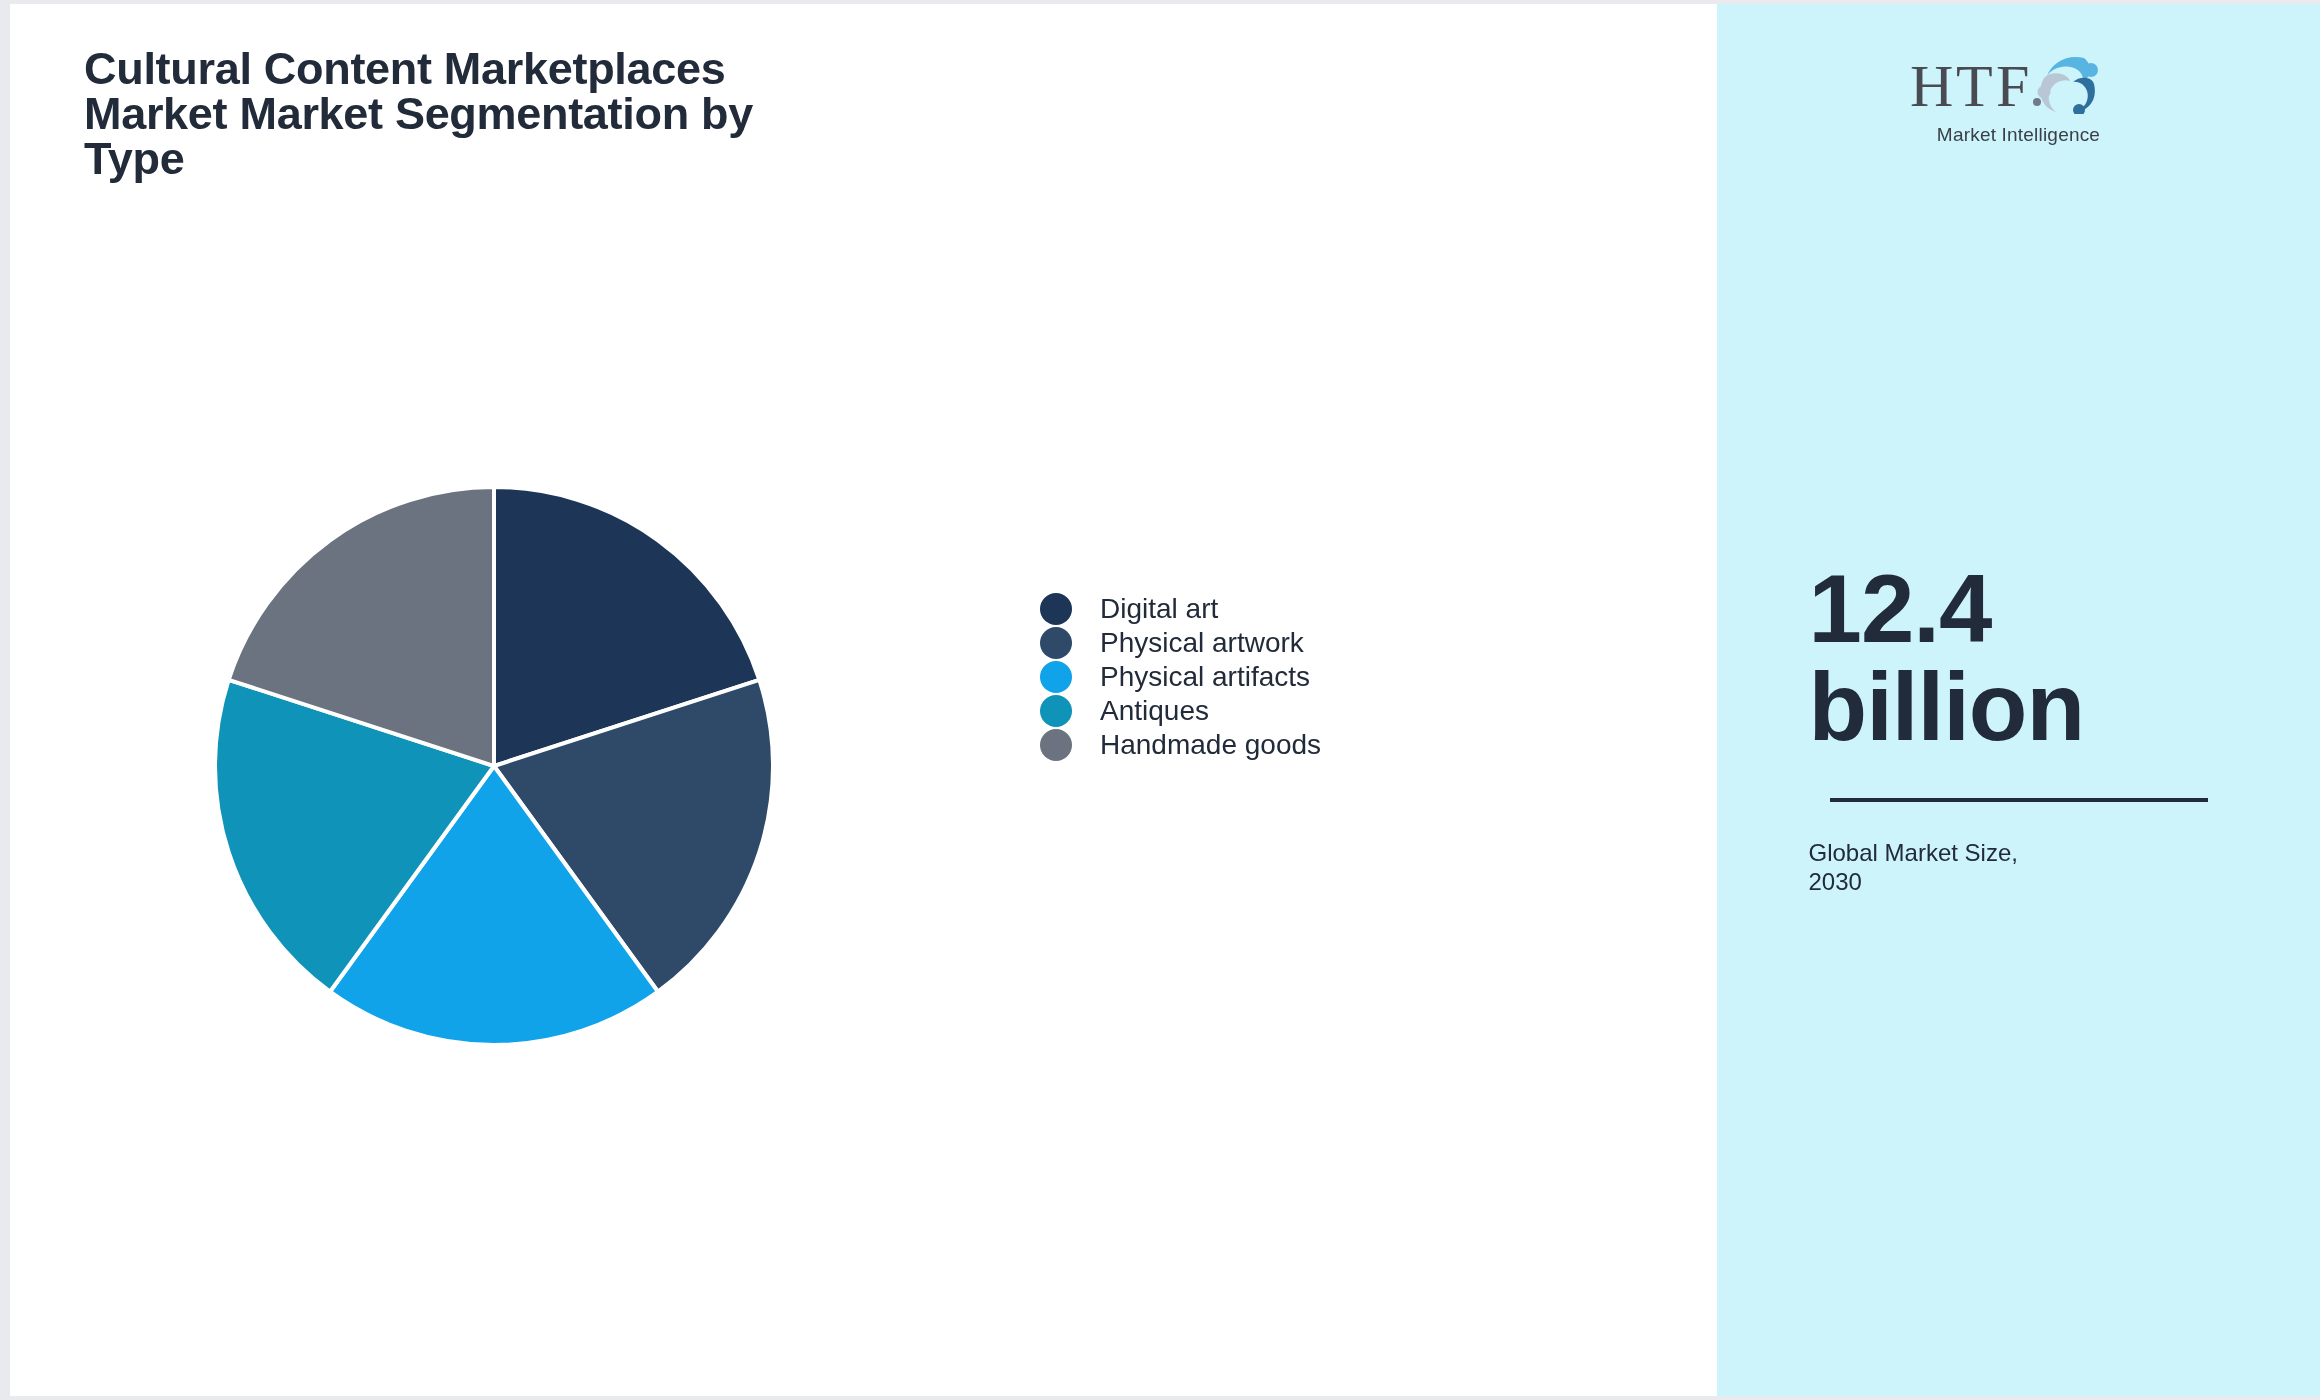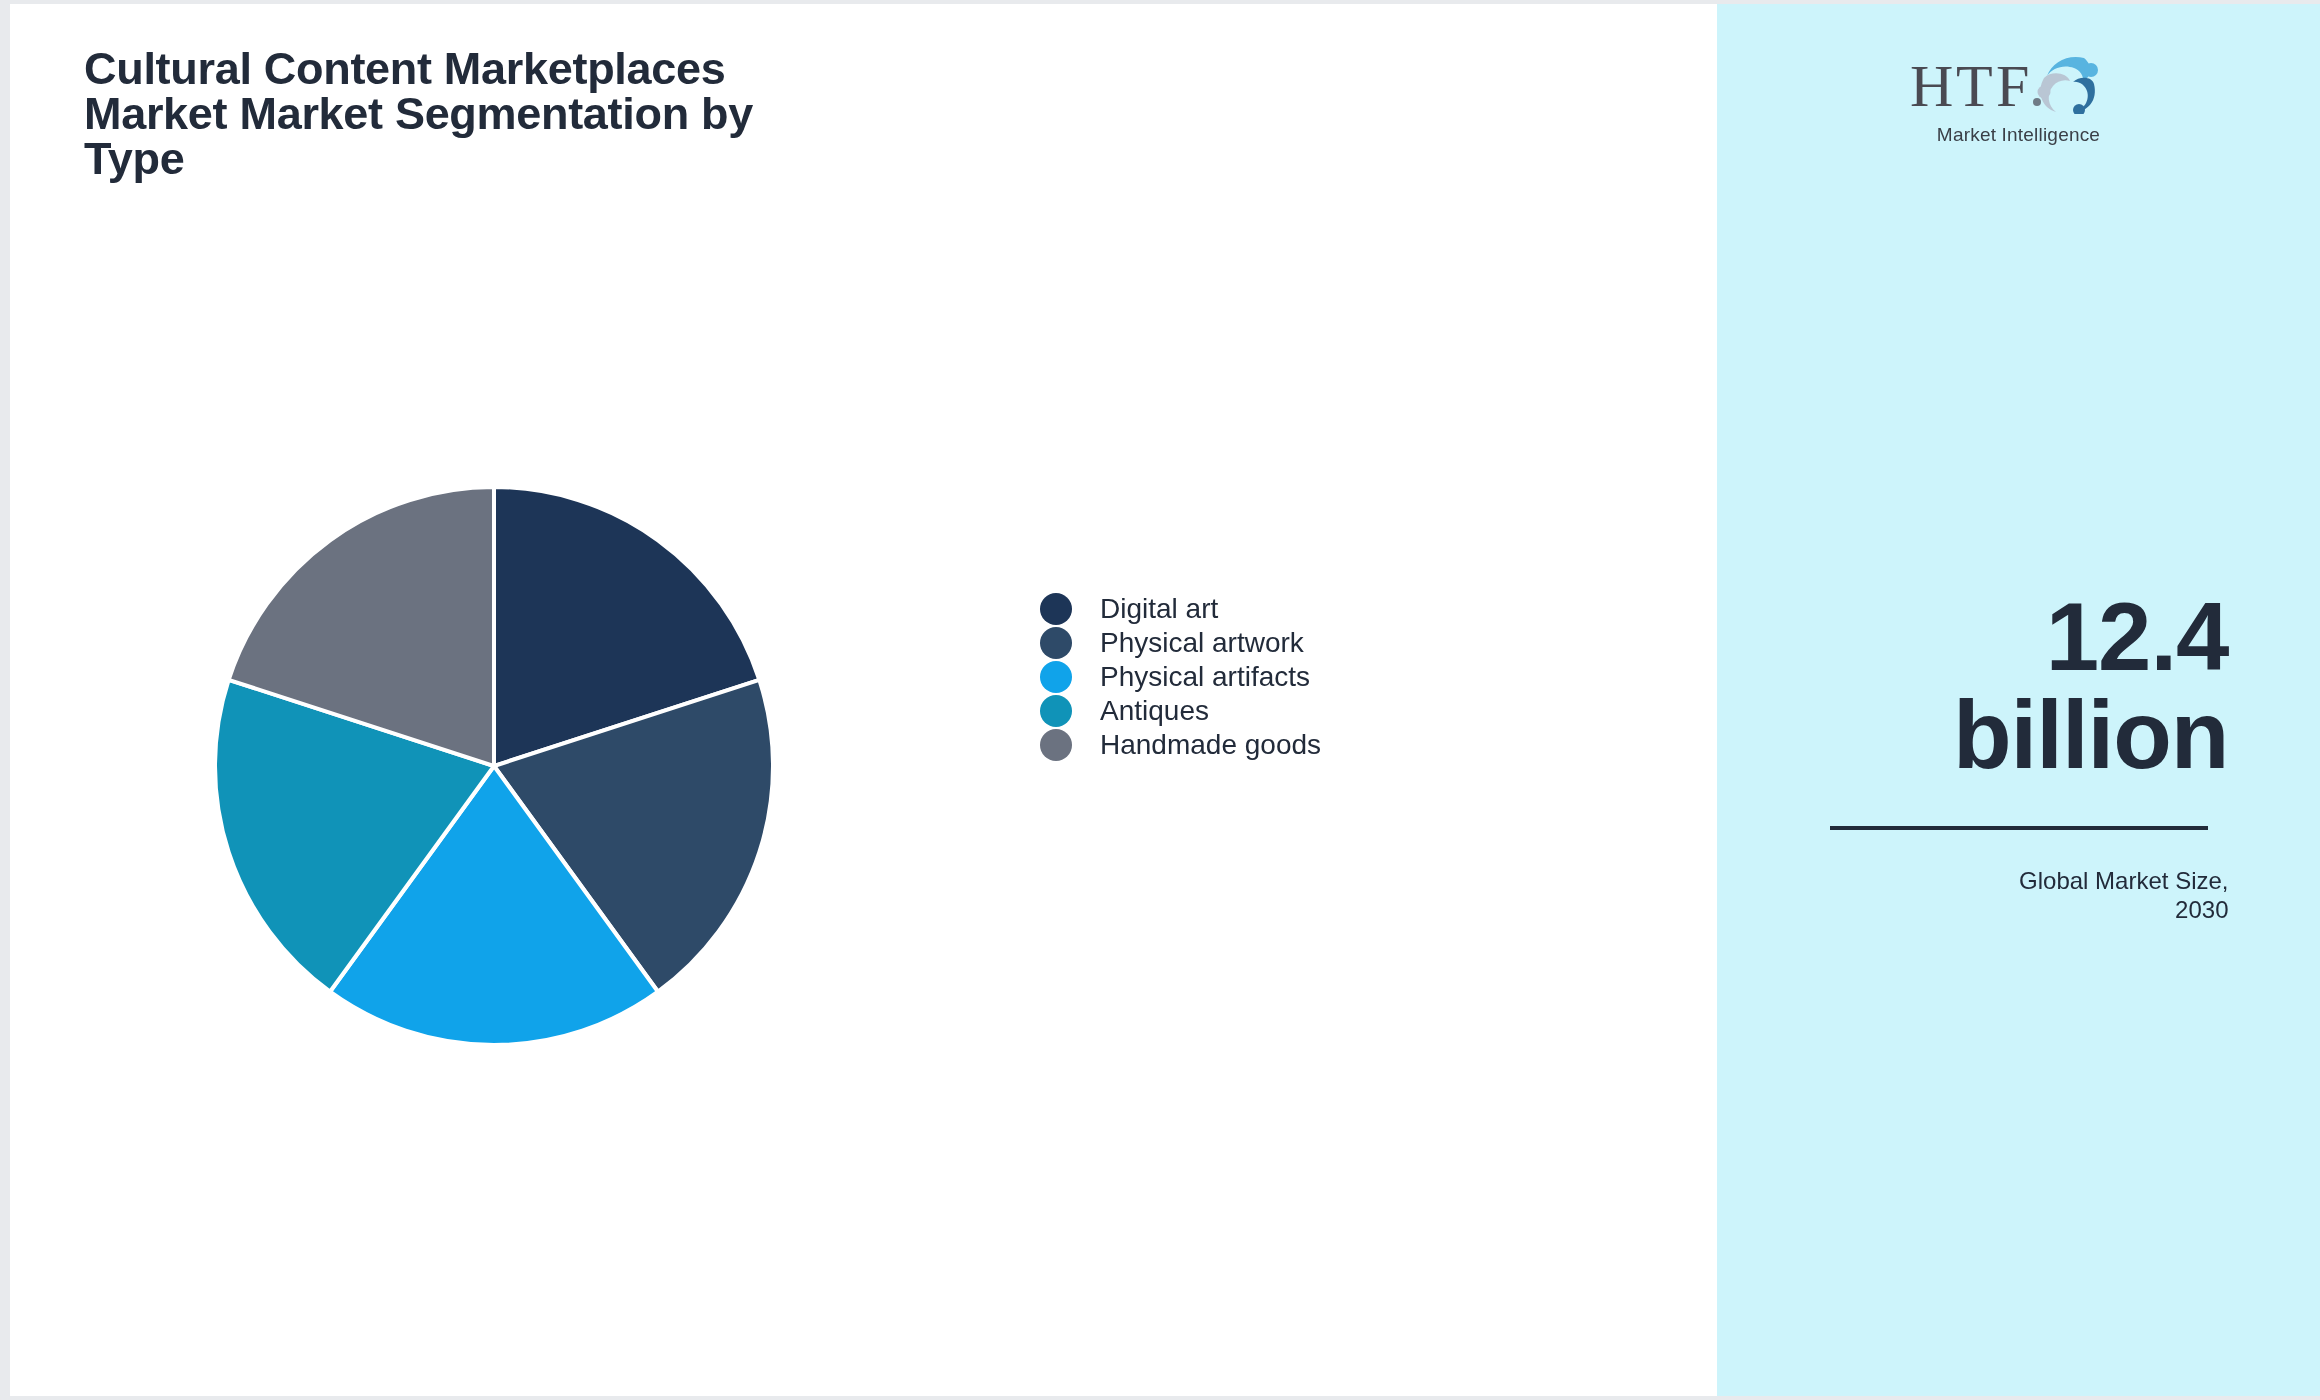--- a/index.html
+++ b/index.html
@@ -85,23 +85,23 @@
     display:block;
     margin-top:10px;
     font-size:19px;
     color:#3a3f47;
     letter-spacing:0.2px;
   }
   #stat-block {
     position:absolute;
     left:50%;
     transform:translateX(-50%);
-    top:584px;
+    top:556px;
     width:420px;
-    text-align:right;
+    text-align:left;
   }
   #stat-value {
     font-size:96px;
     line-height:1.02;
     font-weight:700;
     color:#222b3a;
     letter-spacing:-1px;
   }
   #stat-divider {
     width:378px;

